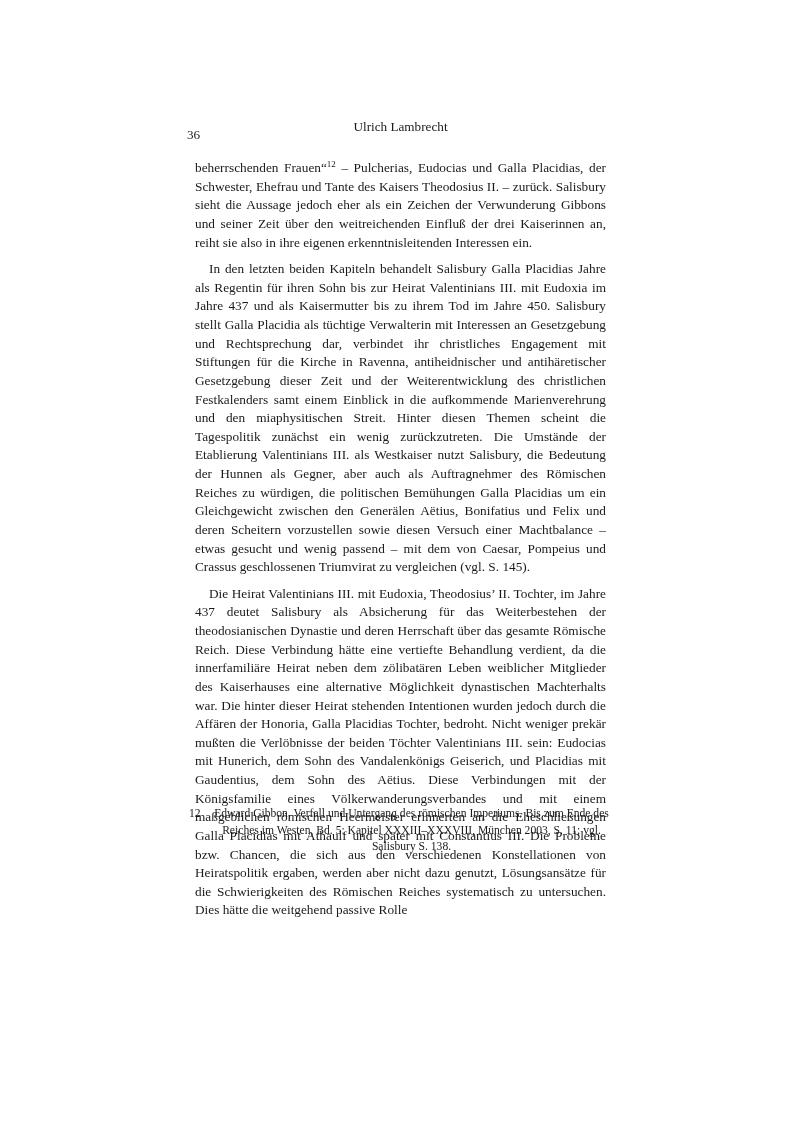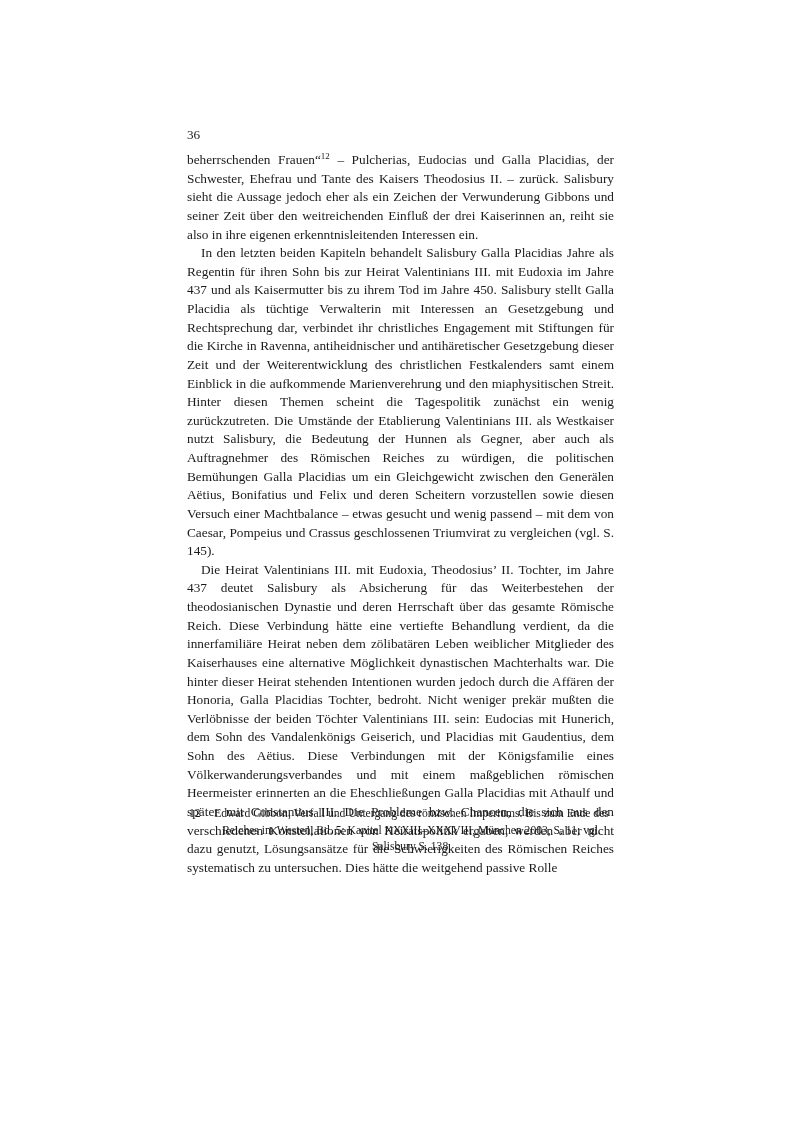--- a/index.html
+++ b/index.html
@@ -5,35 +5,36 @@
   html, body { margin: 0; padding: 0; background: #ffffff; }
   body { width: 800px; height: 1131px; position: relative; overflow: hidden;
          font-family: "Liberation Serif", "DejaVu Serif", serif; color: #1a1a1a; }
   .page { position: absolute; left: 187px; top: 0; width: 427px; }
   .header { position: absolute; top: 119px; left: 0; width: 427px; height: 18px;
             font-size: 13.2px; }
   .header .pageno { position: absolute; left: 0; top: 0; margin-top: 8px; }
   .header .runhead { position: absolute; left: 0; width: 100%; text-align: center; top: 0; }
   .body { position: absolute; top: 151px; left: 0; width: 427px;
           font-size: 13.3px; line-height: 18.62px; text-align: justify; hyphens: manual; }
-  .body p { margin: 0; }
+  .body p { margin: 8px; }
   .body p.indent { text-indent: 14px; }
   sup { font-size: 9px; line-height: 0; vertical-align: 5px; }
   .footnotes { position: absolute; top: 806px; left: 0; width: 427px;
                font-size: 11.6px; line-height: 16.5px; }
   .fn { display: flex; }
   .fn .num { width: 20px; flex: none; padding-left: 2px; }
   .fn .txt { flex: 1; text-align: center; }
 </style>
 </head>
 <body>
 
 <div class="page">
   <div class="header">
     <span class="pageno">36</span>
+    <span class="runhead">Ulrich Lambrecht</span>
   </div>
 
   <div class="body">
     <p><span>beherrschenden Frauen“</span><sup>12</sup><span> – Pulcherias, Eudocias und Galla Placidias, der Schwester, Ehefrau und Tante des Kaisers Theodosius II. – zurück. Salisbury sieht die Aussage jedoch eher als ein Zeichen der Verwunderung Gibbons und seiner Zeit über den weitreichenden Einfluß der drei Kaiserinnen an, reiht sie also in ihre eigenen erkenntnisleitenden Interessen ein.</span></p>
     <p class="indent">In den letzten beiden Kapiteln behandelt Salisbury Galla Placidias Jahre als Regentin für ihren Sohn bis zur Heirat Valentinians III. mit Eudoxia im Jahre 437 und als Kaisermutter bis zu ihrem Tod im Jahre 450. Salisbury stellt Galla Placidia als tüchtige Verwalterin mit Interessen an Gesetzgebung und Rechtsprechung dar, verbindet ihr christliches Engagement mit Stiftungen für die Kirche in Ravenna, antiheidnischer und antihäretischer Gesetzgebung dieser Zeit und der Weiterentwicklung des christlichen Festkalenders samt einem Einblick in die aufkommende Marienverehrung und den miaphysiti­schen Streit. Hinter diesen Themen scheint die Tagespolitik zunächst ein wenig zurückzutreten. Die Umstände der Etablierung Valentinians III. als Westkaiser nutzt Salisbury, die Bedeutung der Hunnen als Gegner, aber auch als Auftragnehmer des Römischen Reiches zu würdigen, die politischen Bemühungen Galla Placidias um ein Gleichgewicht zwischen den Generälen Aëtius, Bonifatius und Felix und deren Scheitern vorzustellen sowie diesen Versuch einer Machtbalance – etwas gesucht und wenig passend – mit dem von Caesar, Pompeius und Crassus geschlossenen Triumvirat zu vergleichen (vgl. S. 145).</p>
     <p class="indent">Die Heirat Valentinians III. mit Eudoxia, Theodosius’ II. Tochter, im Jahre 437 deutet Salisbury als Absicherung für das Weiterbestehen der theodosianischen Dynastie und deren Herrschaft über das gesamte Römische Reich. Diese Verbindung hätte eine vertiefte Behandlung verdient, da die innerfamiliäre Heirat neben dem zölibatären Leben weiblicher Mitglieder des Kaiserhauses eine alternative Möglichkeit dynastischen Machterhalts war. Die hinter dieser Heirat stehenden Intentionen wurden jedoch durch die Affären der Honoria, Galla Placidias Tochter, bedroht. Nicht weniger prekär mußten die Verlöbnisse der beiden Töchter Valentinians III. sein: Eudocias mit Hunerich, dem Sohn des Vandalenkönigs Geiserich, und Placidias mit Gaudentius, dem Sohn des Aëtius. Diese Verbindungen mit der Königsfamilie eines Völkerwanderungsverbandes und mit einem maßgeblichen römischen Heermeister erinnerten an die Eheschließungen Galla Placidias mit Athaulf und später mit Constantius III. Die Probleme bzw. Chancen, die sich aus den verschiedenen Konstellationen von Heiratspolitik ergaben, werden aber nicht dazu genutzt, Lösungsansätze für die Schwierigkeiten des Römischen Reiches systematisch zu untersuchen. Dies hätte die weitgehend passive Rolle</p>
   </div>
 
   <div class="footnotes">
     <div class="fn">

